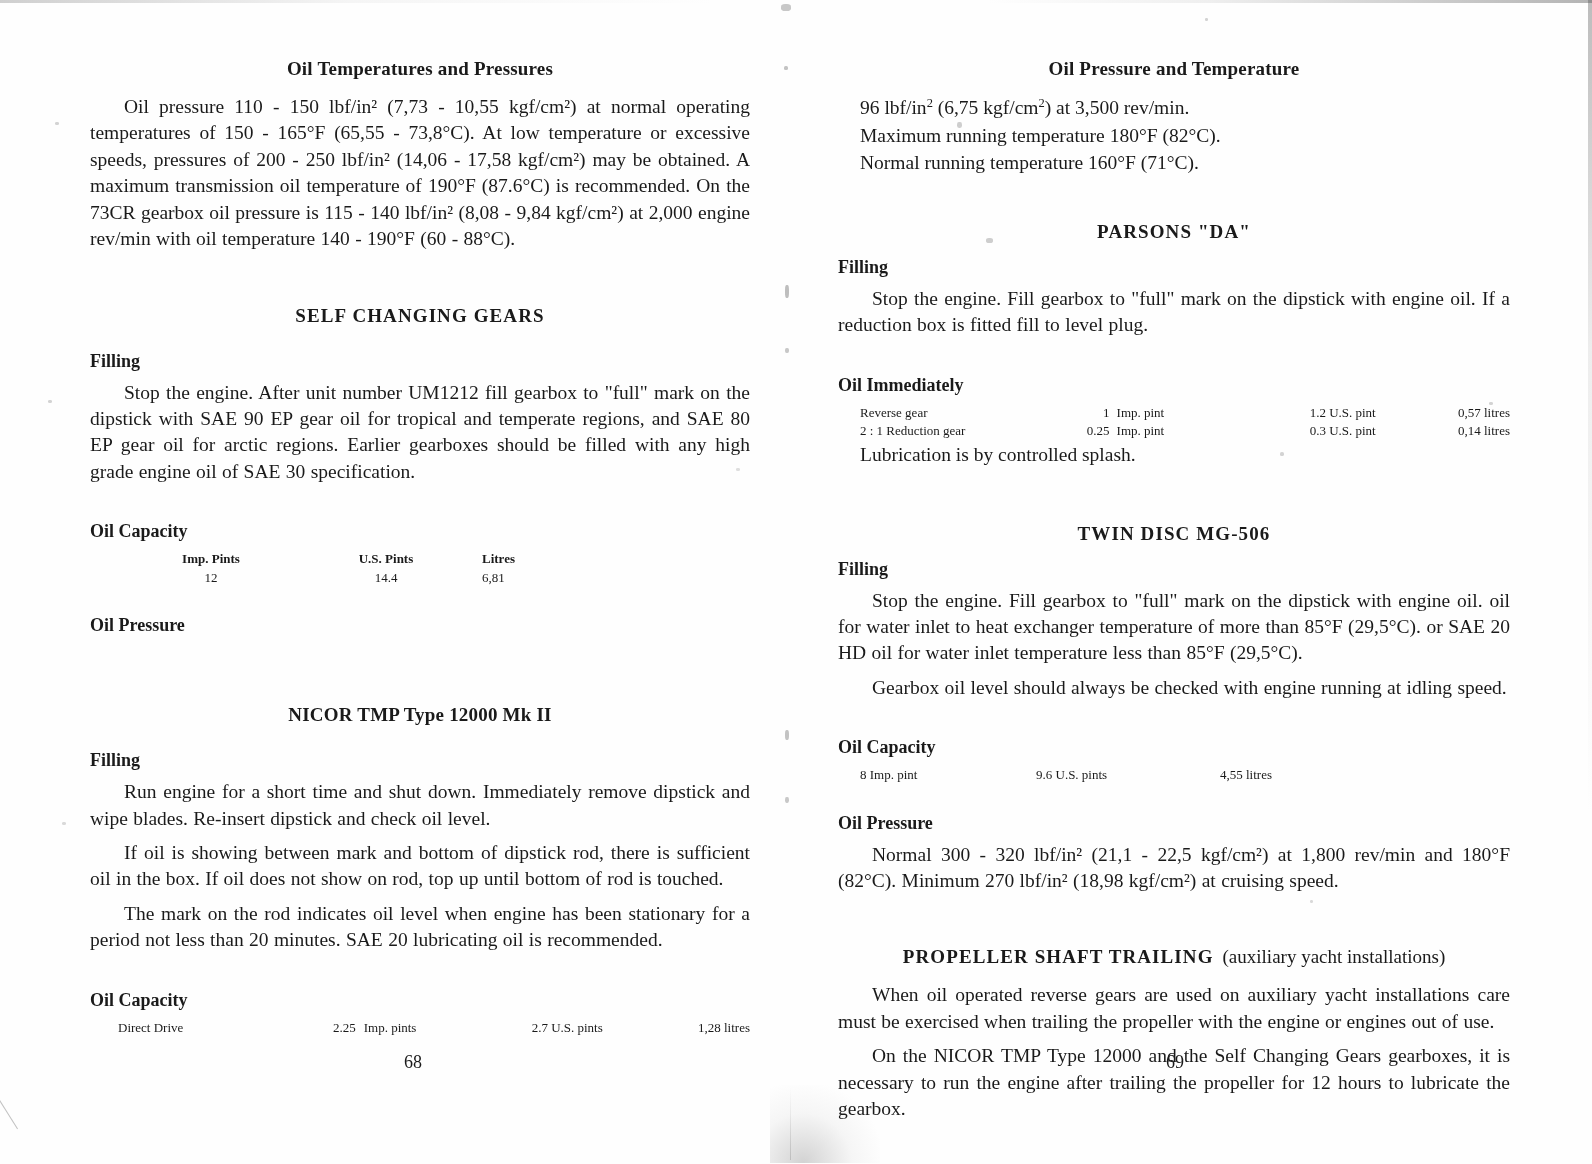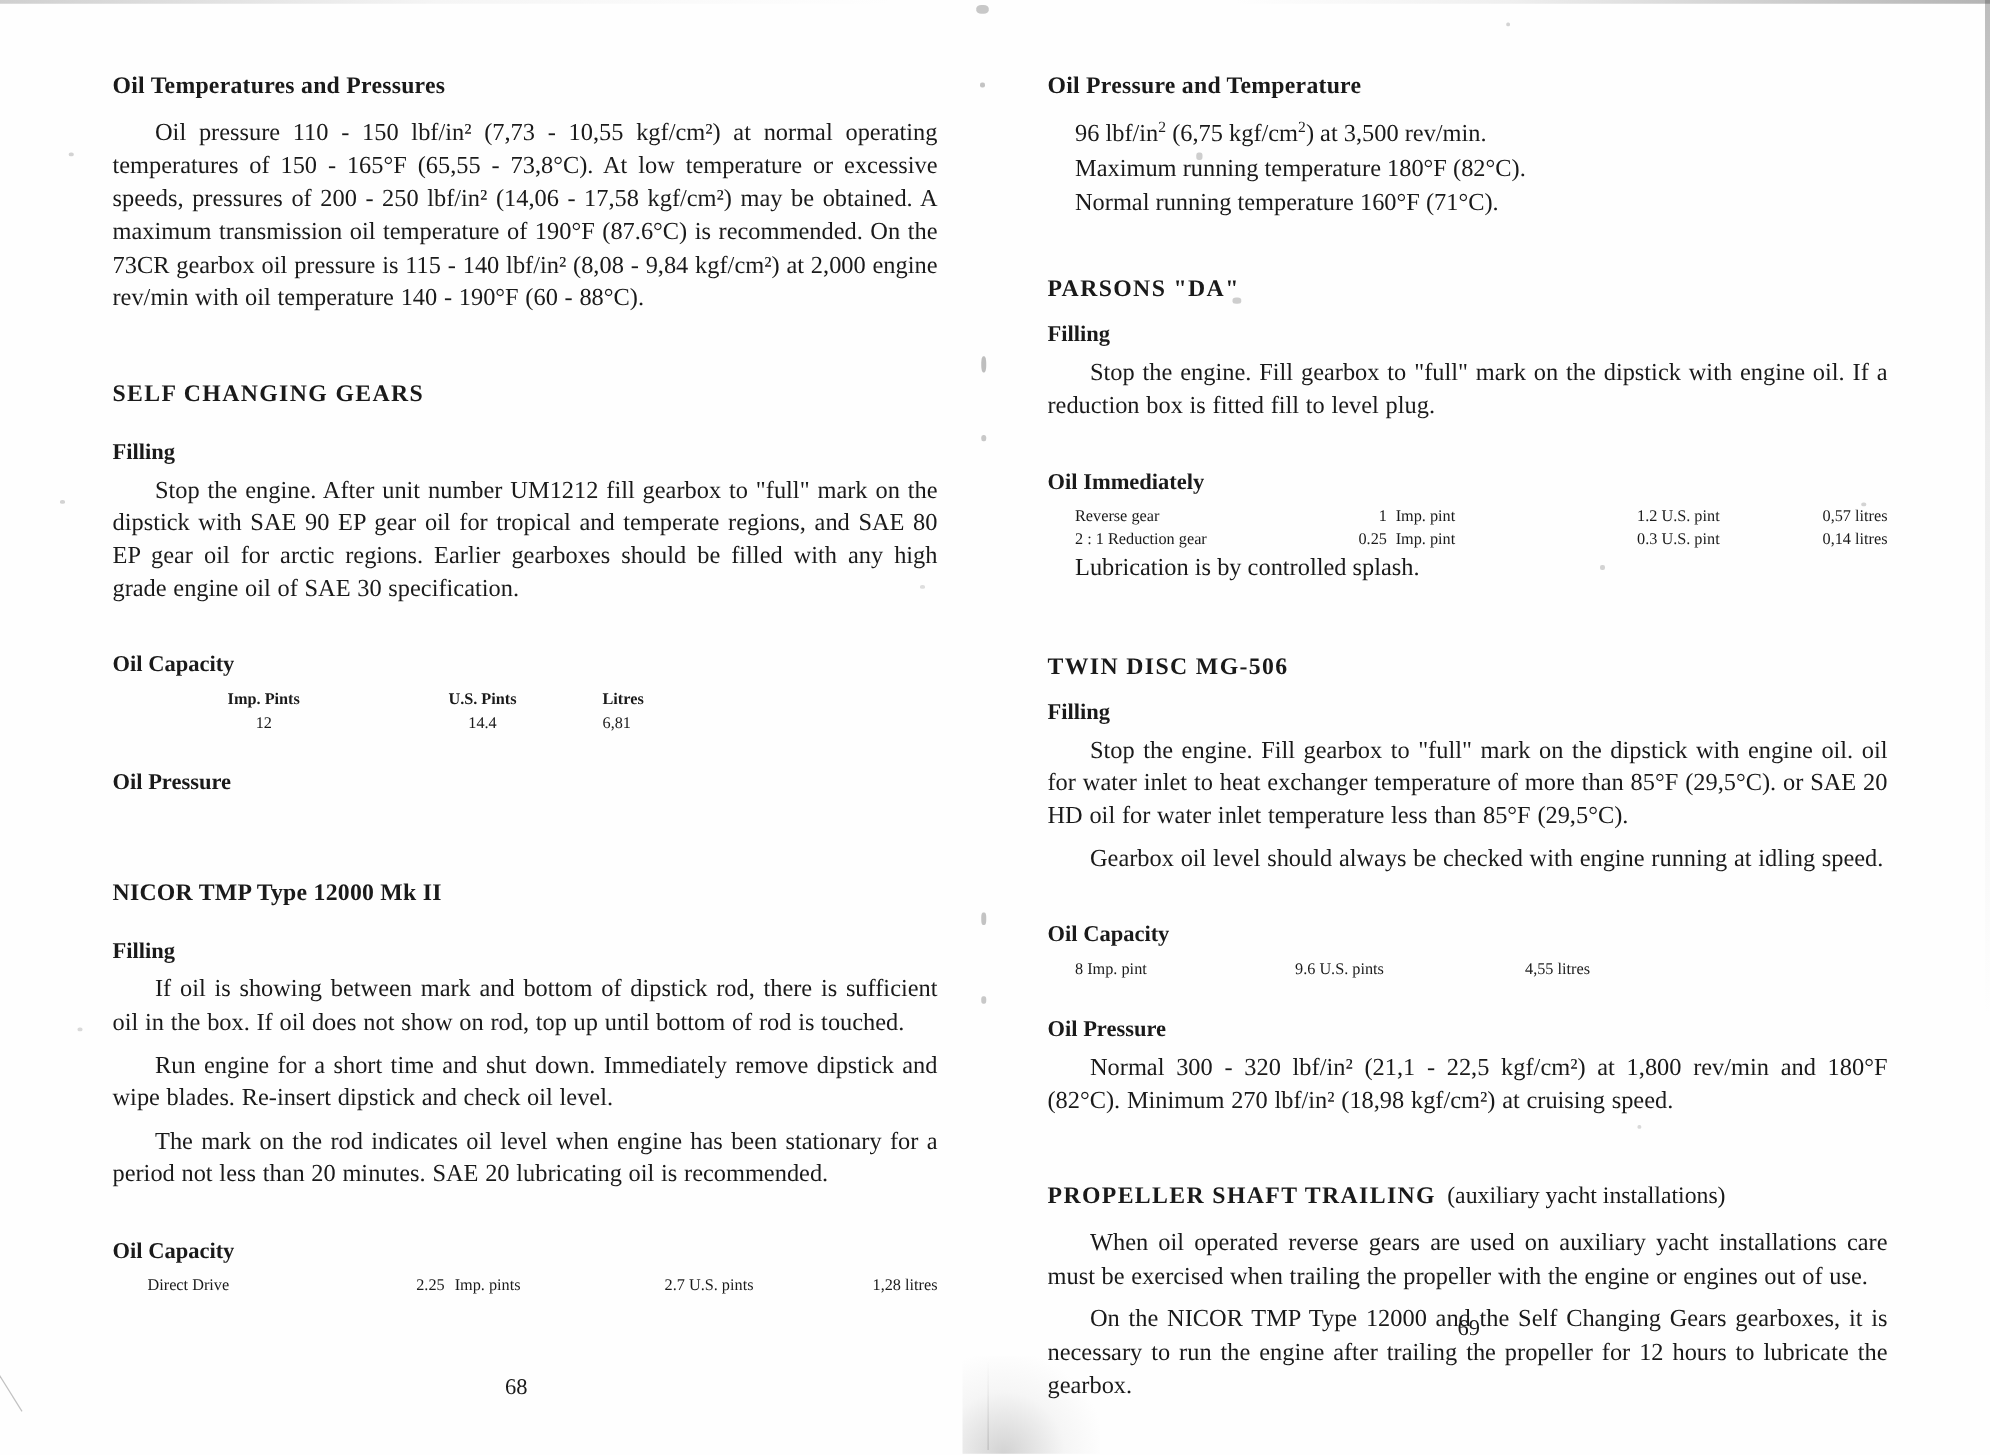--- a/index.html
+++ b/index.html
@@ -66,20 +66,21 @@
   .col-right { left: 838px; width: 672px; }
 
   .col-inner { padding-top: 58px; }
 
   h3.sec-head {
     font-size: 19px;
     font-weight: bold;
     margin: 0 0 14px 0;
     letter-spacing: 0.2px;
     font-family: "Liberation Serif", "DejaVu Serif", serif;
+    text-align: center;
   }
   h3.sec-head.major {
     letter-spacing: 1.1px;
   }
   h4.sub-head {
     font-size: 18px;
     font-weight: bold;
     margin: 0 0 8px 0;
   }
   p.body {
@@ -152,21 +153,21 @@
     font-size: 0.64em;
     vertical-align: super;
     line-height: 0;
   }
 
   .pagenum {
     position: absolute;
     font-size: 18px;
     font-family: "Liberation Serif", "DejaVu Serif", serif;
   }
-  .pagenum-left  { left: 404px;  top: 1052px; margin-top: 47px; }
+  .pagenum-left  { left: 404px;  top: 1052px; }
   .pagenum-right { left: 1166px; top: 1052px; }
 
   .paren-note {
     font-weight: normal;
     font-size: 19px;
   }
 </style>
 </head>
 <body>
 
@@ -237,22 +238,22 @@
         </table>
 
       <div class="gap-lg"></div>
       <div class="gap-sm"></div>
 
       <h3 class="sec-head">NICOR TMP Type 12000 Mk II</h3>
 
       <div class="gap-xs"></div>
 
       <h4 class="sub-head">Filling</h4>
+      <p class="body">Run engine for a short time and shut down. Immediately remove dipstick and wipe blades. Re-insert dipstick and check oil level.</p>
       <p class="body">If oil is showing between mark and bottom of dipstick rod, there is sufficient oil in the box. If oil does not show on rod, top up until bottom of rod is touched.</p>
-      <p class="body">Run engine for a short time and shut down. Immediately remove dipstick and wipe blades. Re-insert dipstick and check oil level.</p>
       <p class="body">The mark on the rod indicates oil level when engine has been stationary for a period not less than 20 minutes. SAE 20 lubricating oil is recommended.</p>
 
       <div class="gap-md"></div>
 
       <h4 class="sub-head">Oil Capacity</h4>
       <table class="spec nicor-cap">
         <tbody>
             <tr>
           <td>Direct Drive</td>
           <td class="num">2.25</td>

